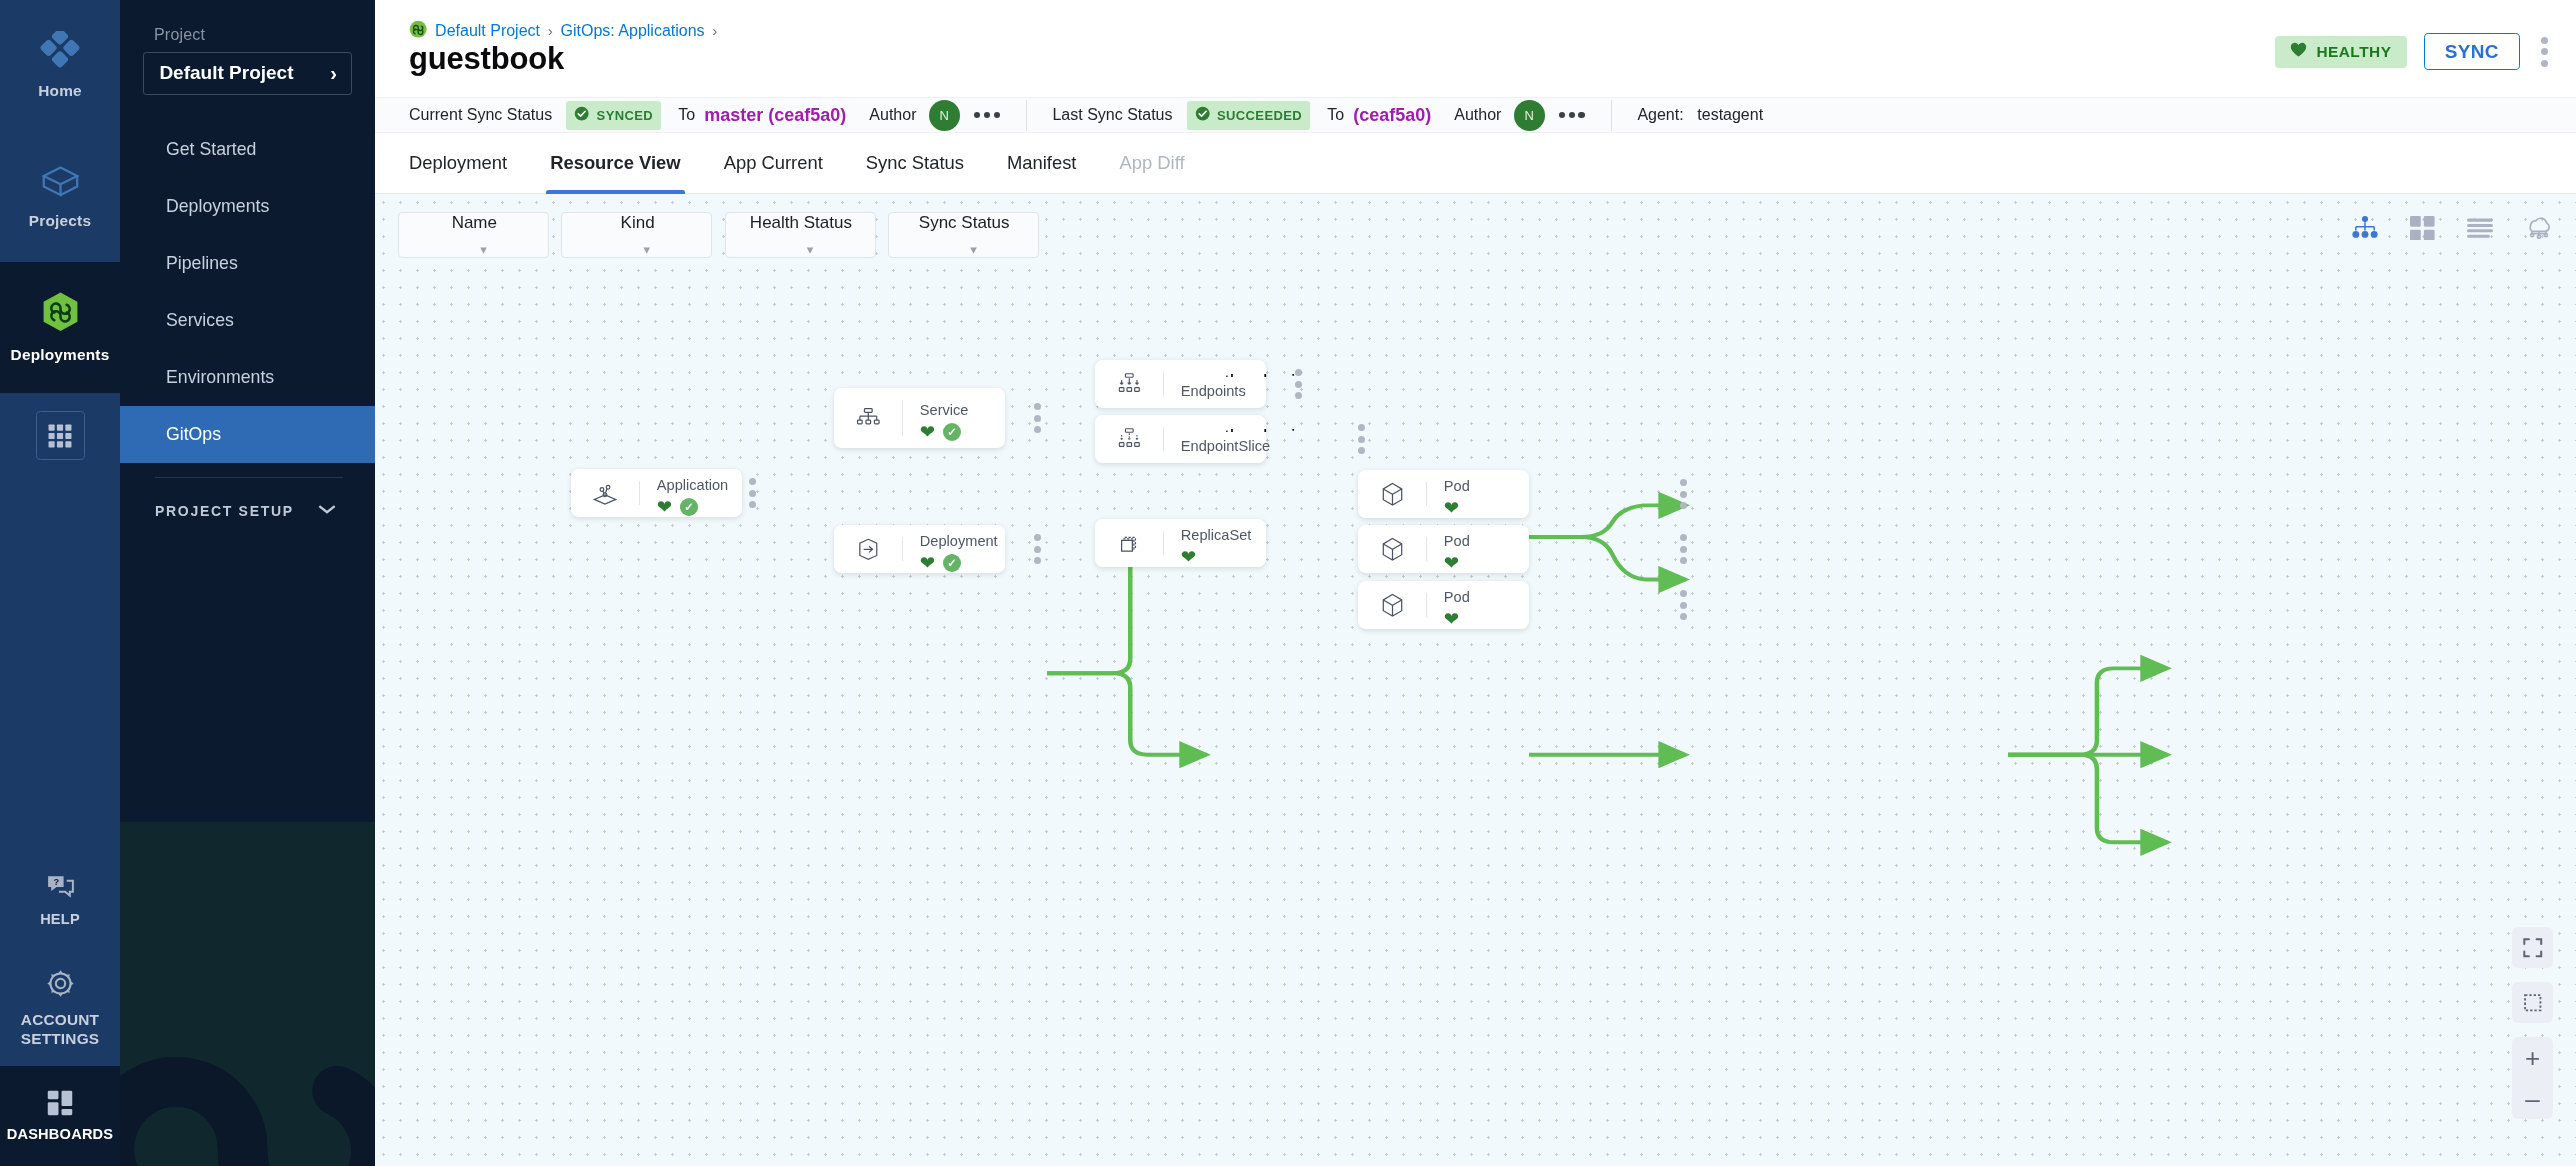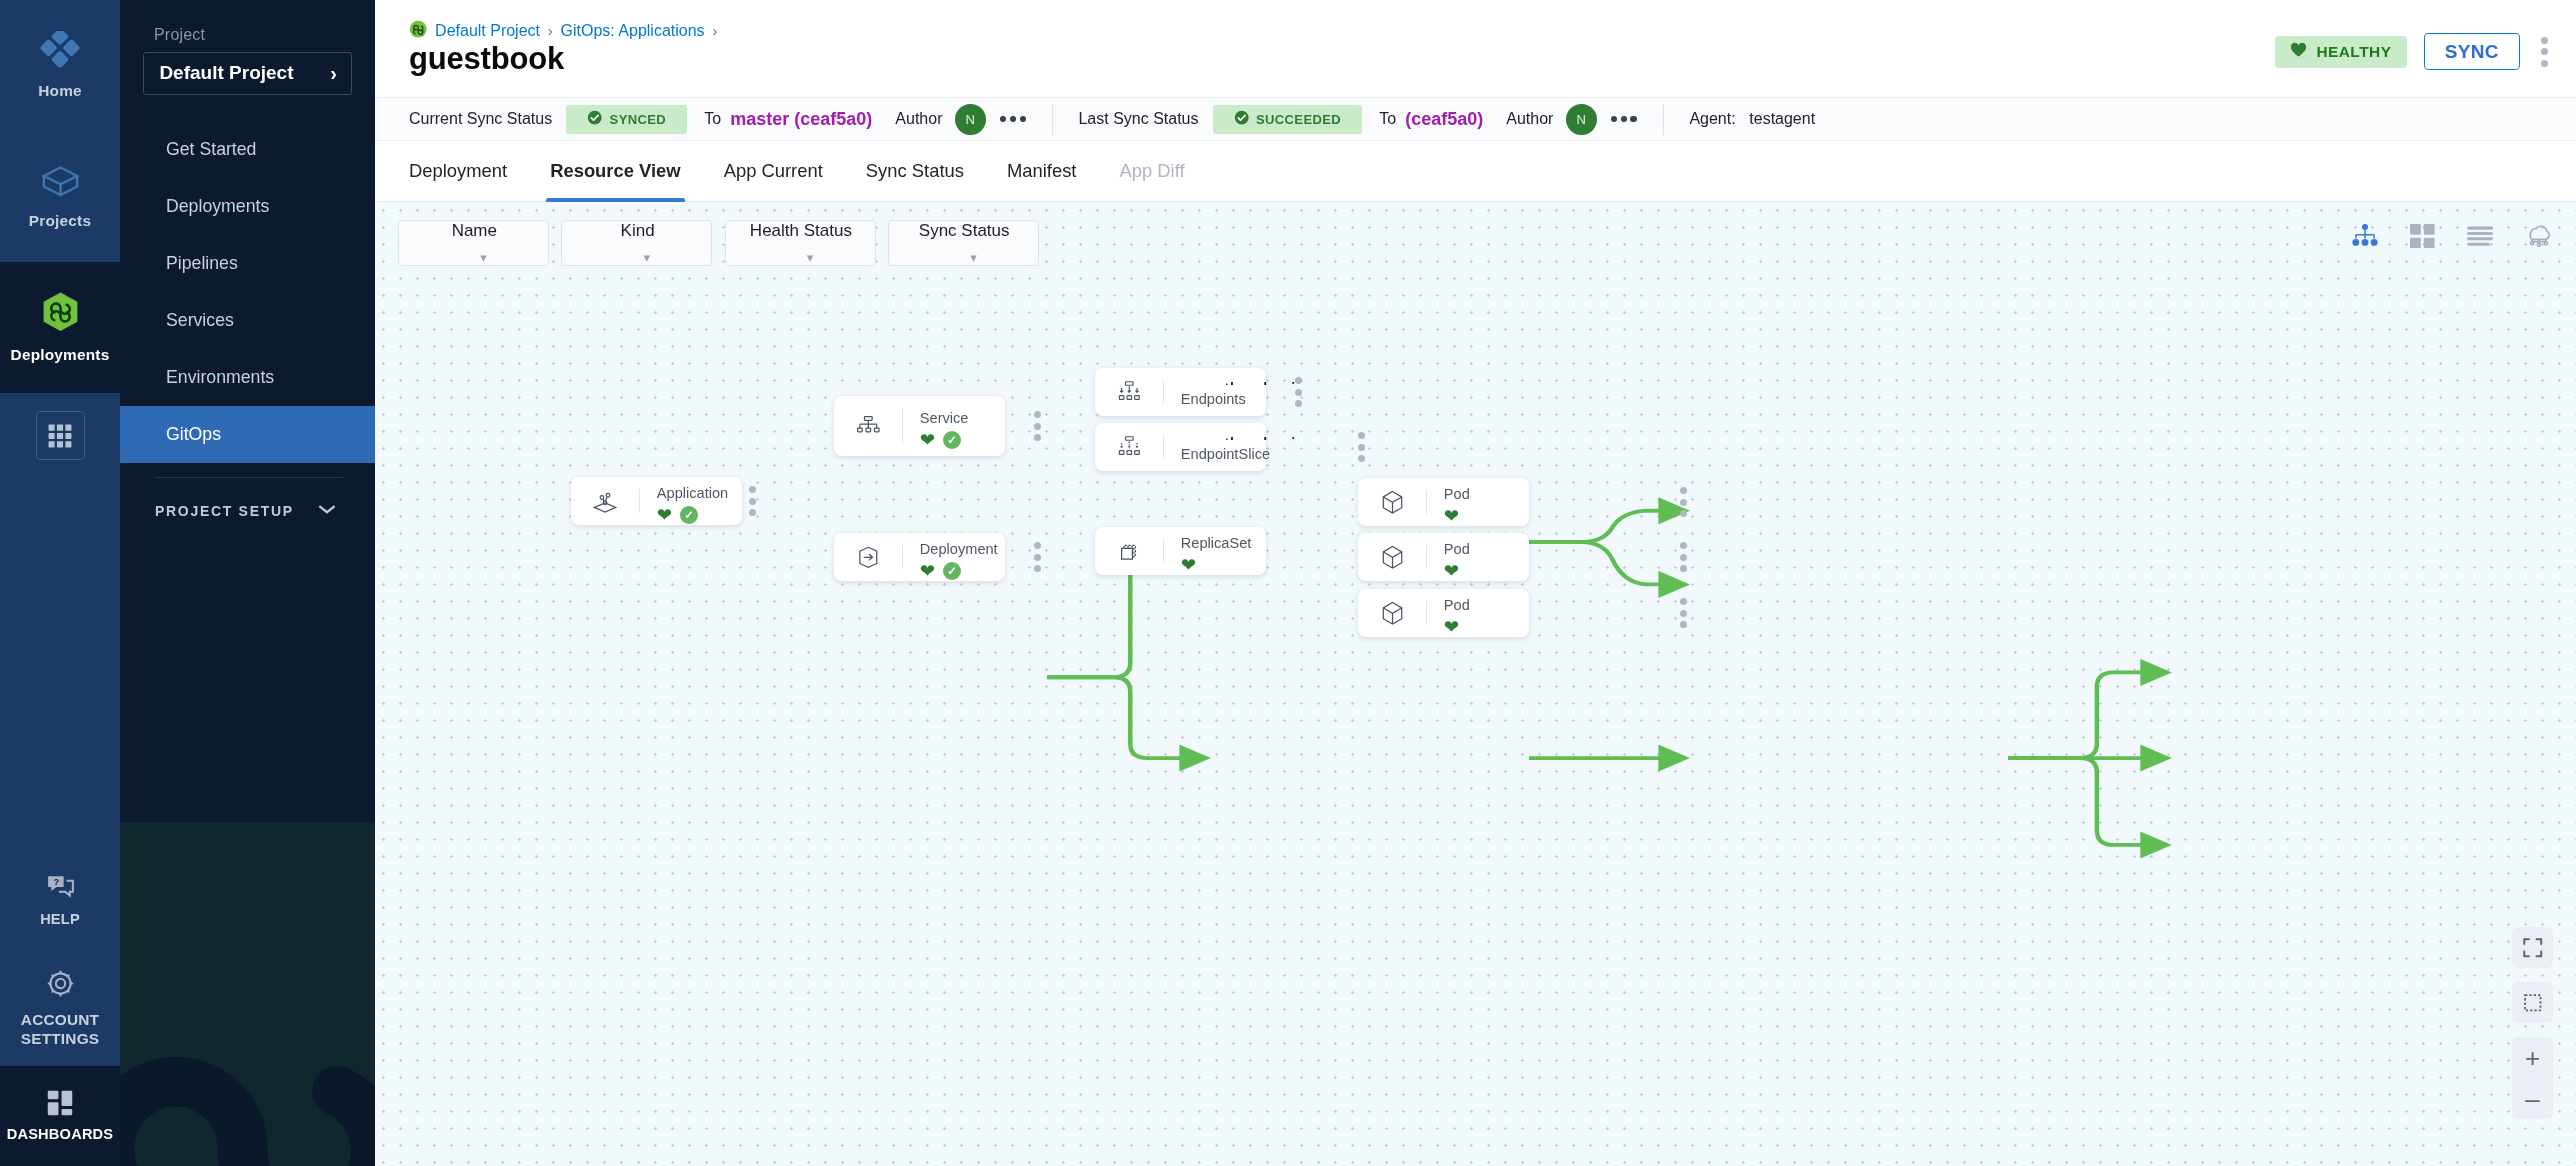--- a/index.html
+++ b/index.html
@@ -111,26 +111,26 @@
     border: 0.8px solid #0278d5; color: #2d6fd4; background: #fff;
     border-radius: 4.6px; height: 37px; padding: 0 20px;
     display: flex; align-items: center; font-size: 19px; font-weight: bold;
     letter-spacing: 0.3px; cursor: pointer;
   }
   .kebab-v { display: flex; flex-direction: column; gap: 4.6px; cursor: pointer; padding: 4.6px; }
   .kebab-v i { width: 7px; height: 7px; border-radius: 50%; background: #b0b7c3; display: block; }
 
   
   .statusbar {
-    height: 44px; background: #fafbfd; border-top: 0.8px solid #eef0f4; border-bottom: 0.8px solid #eef0f4;
+    height: 36px; background: #fafbfd; border-top: 0.8px solid #eef0f4; border-bottom: 0.8px solid #eef0f4;
     display: flex; align-items: center; padding-left: 34px; gap: 0;
   }
   .st-lbl { font-size: 16px; color: #22242a; margin-right: 14px; }
   .chip {
-    background: #c9ebc9; border-radius: 3.1px; height: 29px; padding: 0 21px;
+    background: #c9ebc9; border-radius: 3.1px; height: 29px; padding: 0 8px;
     display: flex; align-items: center; gap: 7px;
     font-size: 13px; font-weight: bold; color: #2a7d33; letter-spacing: 0.4px;
   }
   .st-to { font-size: 16px; color: #22242a; margin: 0 9.2px 0 17px; }
   .st-ref { font-size: 18px; color: #a21caf; font-weight: bold; cursor: pointer; }
   .st-author { font-size: 16px; color: #22242a; margin-left: 23px; margin-right: 12.3px; }
   .avatar {
     width: 31px; height: 31px; border-radius: 50%; background: #2e7d32;
     color: #dff3df; font-size: 13px; display: flex; align-items: center; justify-content: center;
   }

